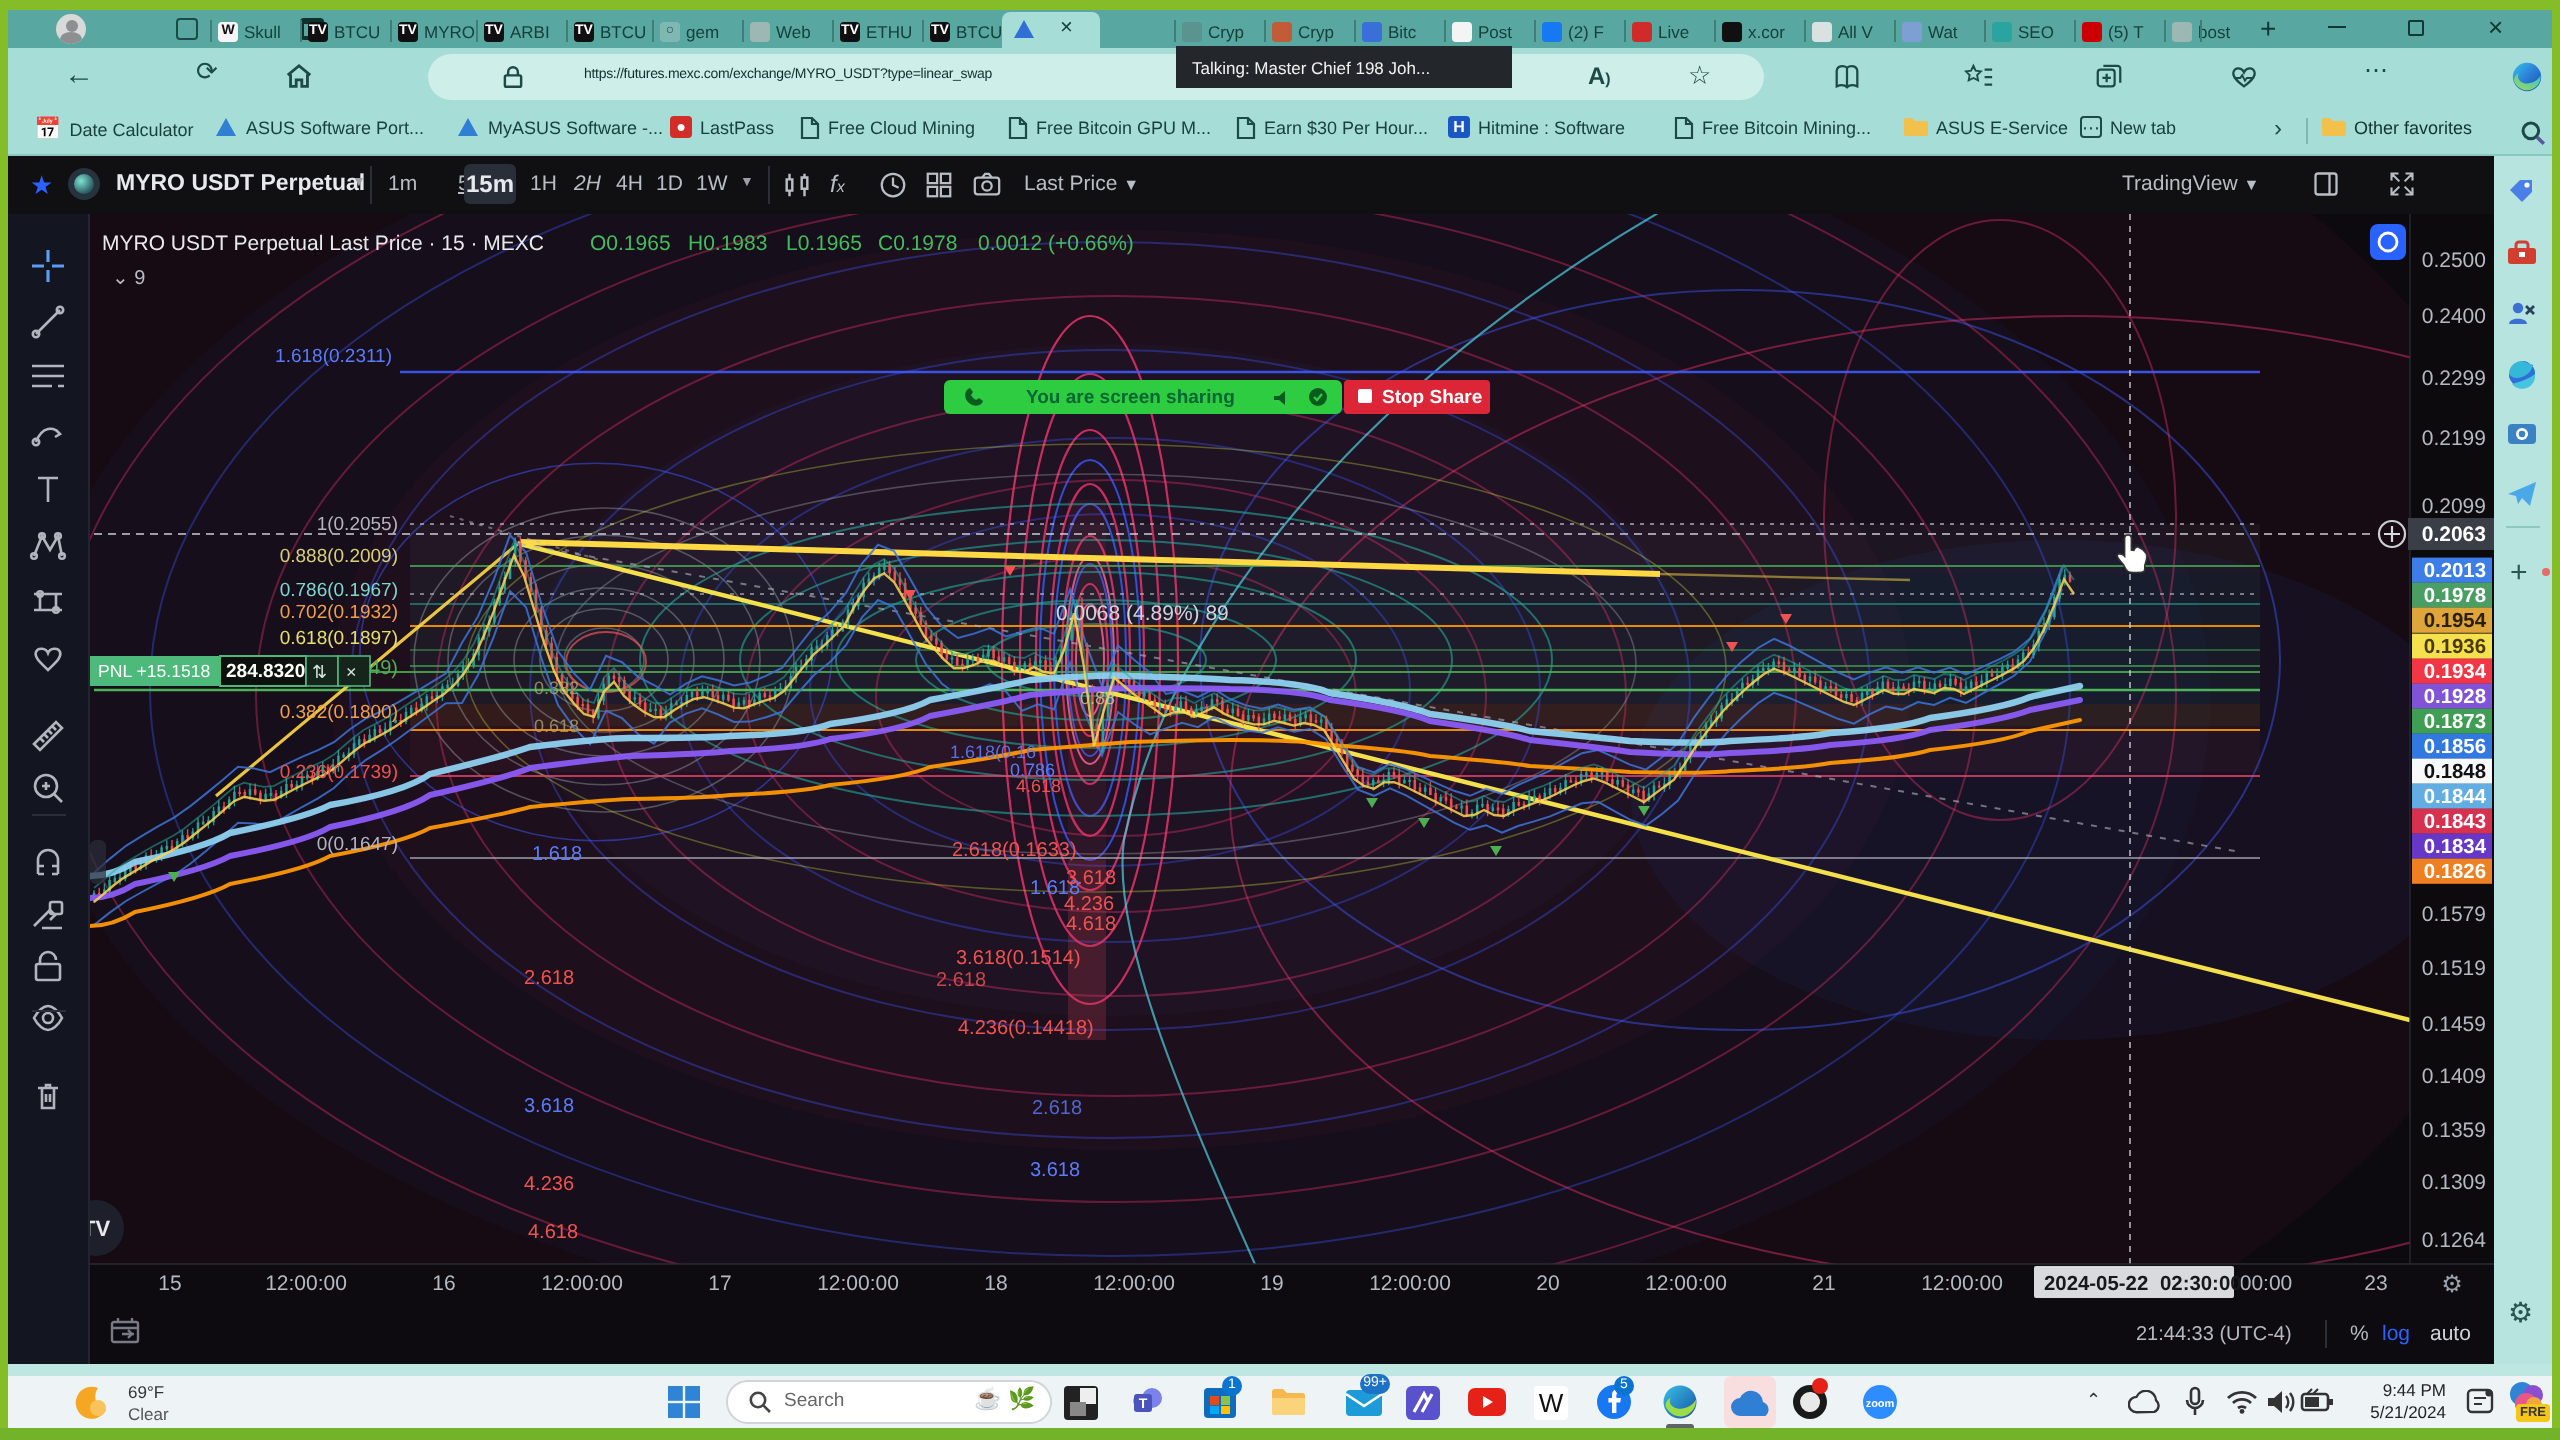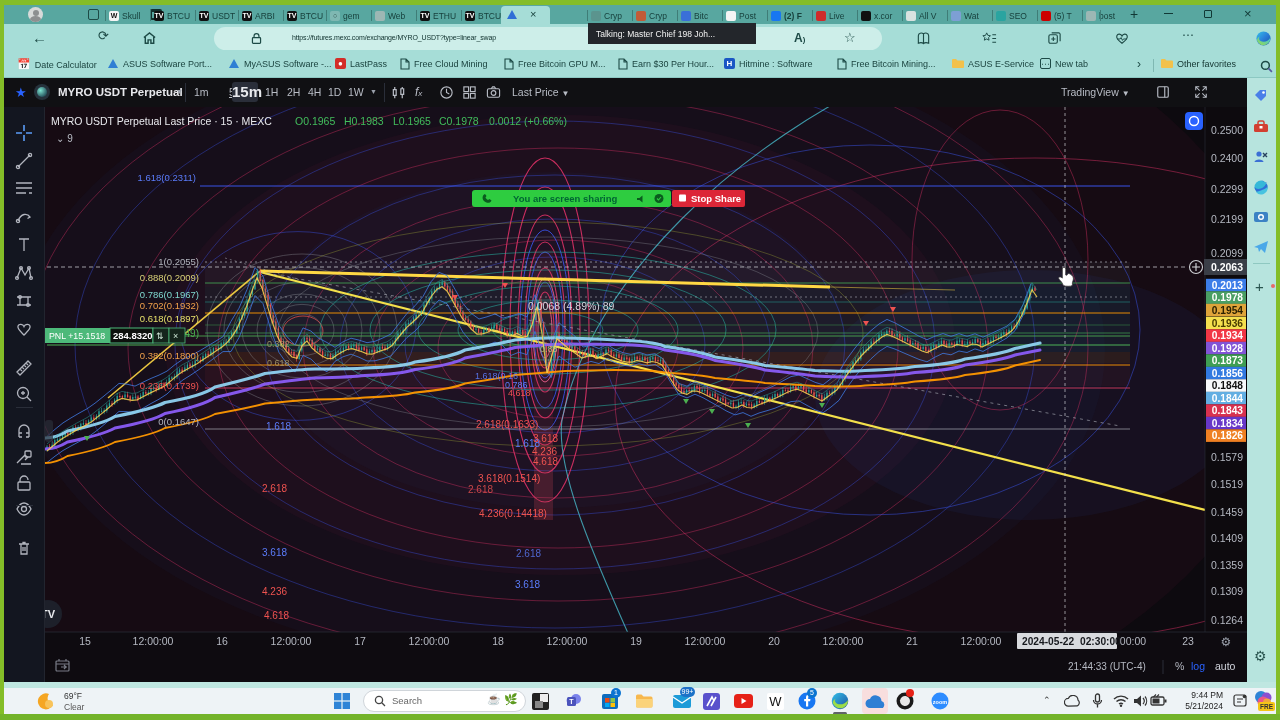--- a/index.html
+++ b/index.html
@@ -41,21 +41,21 @@
         <span>Skull</span>
       </div>
 <div class="tabsep" style="left:146px"></div>
 <div class="tab" style="left:150px;width:44px;">
         <span class="fav" style="background:#101010;color:#fff">TV</span>
         <span>BTCU</span>
       </div>
 <div class="tabsep" style="left:191px"></div>
 <div class="tab" style="left:195px;width:44px;">
         <span class="fav" style="background:#101010;color:#fff">TV</span>
-        <span>USDT</span>
+        <span>MYRO</span>
       </div>
 <div class="tabsep" style="left:234px"></div>
 <div class="tab" style="left:238px;width:44px;">
         <span class="fav" style="background:#101010;color:#fff">TV</span>
         <span>ARBI</span>
       </div>
 <div class="tabsep" style="left:279px"></div>
 <div class="tab" style="left:283px;width:44px;">
         <span class="fav" style="background:#101010;color:#fff">TV</span>
         <span>BTCU</span>
@@ -97,21 +97,21 @@
 <div class="tab" style="left:677px;width:44px;">
         <span class="fav" style="background:#3a6fd8">&nbsp;</span>
         <span>Bitc</span>
       </div>
 <div class="tabsep" style="left:718px"></div>
 <div class="tab" style="left:722px;width:44px;">
         <span class="fav" style="background:#f4f4f4">&nbsp;</span>
         <span>Post</span>
       </div>
 <div class="tabsep" style="left:763px"></div>
-<div class="tab" style="left:767px;width:44px;font-weight:bold;">
+<div class="tab" style="left:767px;width:44px;">
         <span class="fav" style="background:#1877f2">&nbsp;</span>
         <span>(2) F</span>
       </div>
 <div class="tabsep" style="left:808px"></div>
 <div class="tab" style="left:812px;width:44px;">
         <span class="fav" style="background:#cf2b2b">&nbsp;</span>
         <span>Live</span>
       </div>
 <div class="tabsep" style="left:853px"></div>
 <div class="tab" style="left:857px;width:44px;">
@@ -271,23 +271,23 @@
 <div id="tvtop" class="abs">
 <div class="abs" style="left:11px;top:7px;color:#2962ff;font-size:13px;">★</div>
 <div class="abs" style="left:30px;top:6px;width:16px;height:16px;border-radius:50%;background:#26323c;">
         <div class="abs" style="left:3px;top:3px;width:10px;height:10px;border-radius:50%;background:radial-gradient(circle at 35% 35%,#7de3d0,#2b5b63 70%);"></div>
       </div>
 <div class="abs" style="left:54px;top:8px;color:#e8e9ed;font-size:11.5px;font-weight:bold;">MYRO USDT Perpetual</div>
 <div class="abs" style="left:172px;top:10px;color:#9aa0ab;font-size:7px;">▼</div>
 <div class="abs" style="left:181px;top:5px;width:1px;height:19px;background:#2a2e39;"></div>
 <div class="abs" style="left:190px;top:8px;color:#b9bdc6;font-size:10.5px;">1m</div>
 <div class="abs" style="left:225px;top:8px;color:#b9bdc6;font-size:10.5px;text-decoration:underline;">5m</div>
-<div class="abs" style="left:228px;top:4px;width:26px;height:20px;background:#2a2e39;border-radius:3px;color:#e8e9ed;font-size:15px;font-weight:bold;text-align:center;line-height:20px;">15m</div>
+<div class="abs" style="left:228px;top:4px;width:26px;height:20px;background:#2a2e39;border-radius:3px;color:#e8e9ed;font-size:12px;font-weight:bold;text-align:center;line-height:20px;">15m</div>
 <div class="abs" style="left:261px;top:8px;color:#b9bdc6;font-size:10.5px;">1H</div>
-<div class="abs" style="left:283px;top:8px;color:#b9bdc6;font-size:10.5px;">2H</div>
+<div class="abs" style="left:283px;top:8px;color:#b9bdc6;font-size:10.5px;font-style:italic;">2H</div>
 <div class="abs" style="left:304px;top:8px;color:#b9bdc6;font-size:10.5px;">4H</div>
 <div class="abs" style="left:324px;top:8px;color:#b9bdc6;font-size:10.5px;">1D</div>
 <div class="abs" style="left:344px;top:8px;color:#b9bdc6;font-size:10.5px;">1W</div>
 <div class="abs" style="left:366px;top:10px;color:#9aa0ab;font-size:7px;">▼</div>
 <div class="abs" style="left:380px;top:5px;width:1px;height:19px;background:#2a2e39;"></div>
 <svg class="abs" style="left:387px;top:7px" width="15" height="15" viewBox="0 0 16 16">
         <path d="M4 2 V5 M4 11 V14 M2.5 5 h3 v6 h-3 Z M12 2 V4 M12 10 V14 M10.5 4 h3 v6 h-3 Z" stroke="#b9bdc6" fill="none" stroke-width="1.3"></path>
       </svg>
 <div class="abs" style="left:411px;top:7px;color:#b9bdc6;font-size:12px;font-style:italic;">f<span style="font-size:8px;">x</span></div>
 <svg class="abs" style="left:435px;top:7px" width="15" height="15" viewBox="0 0 16 16">

